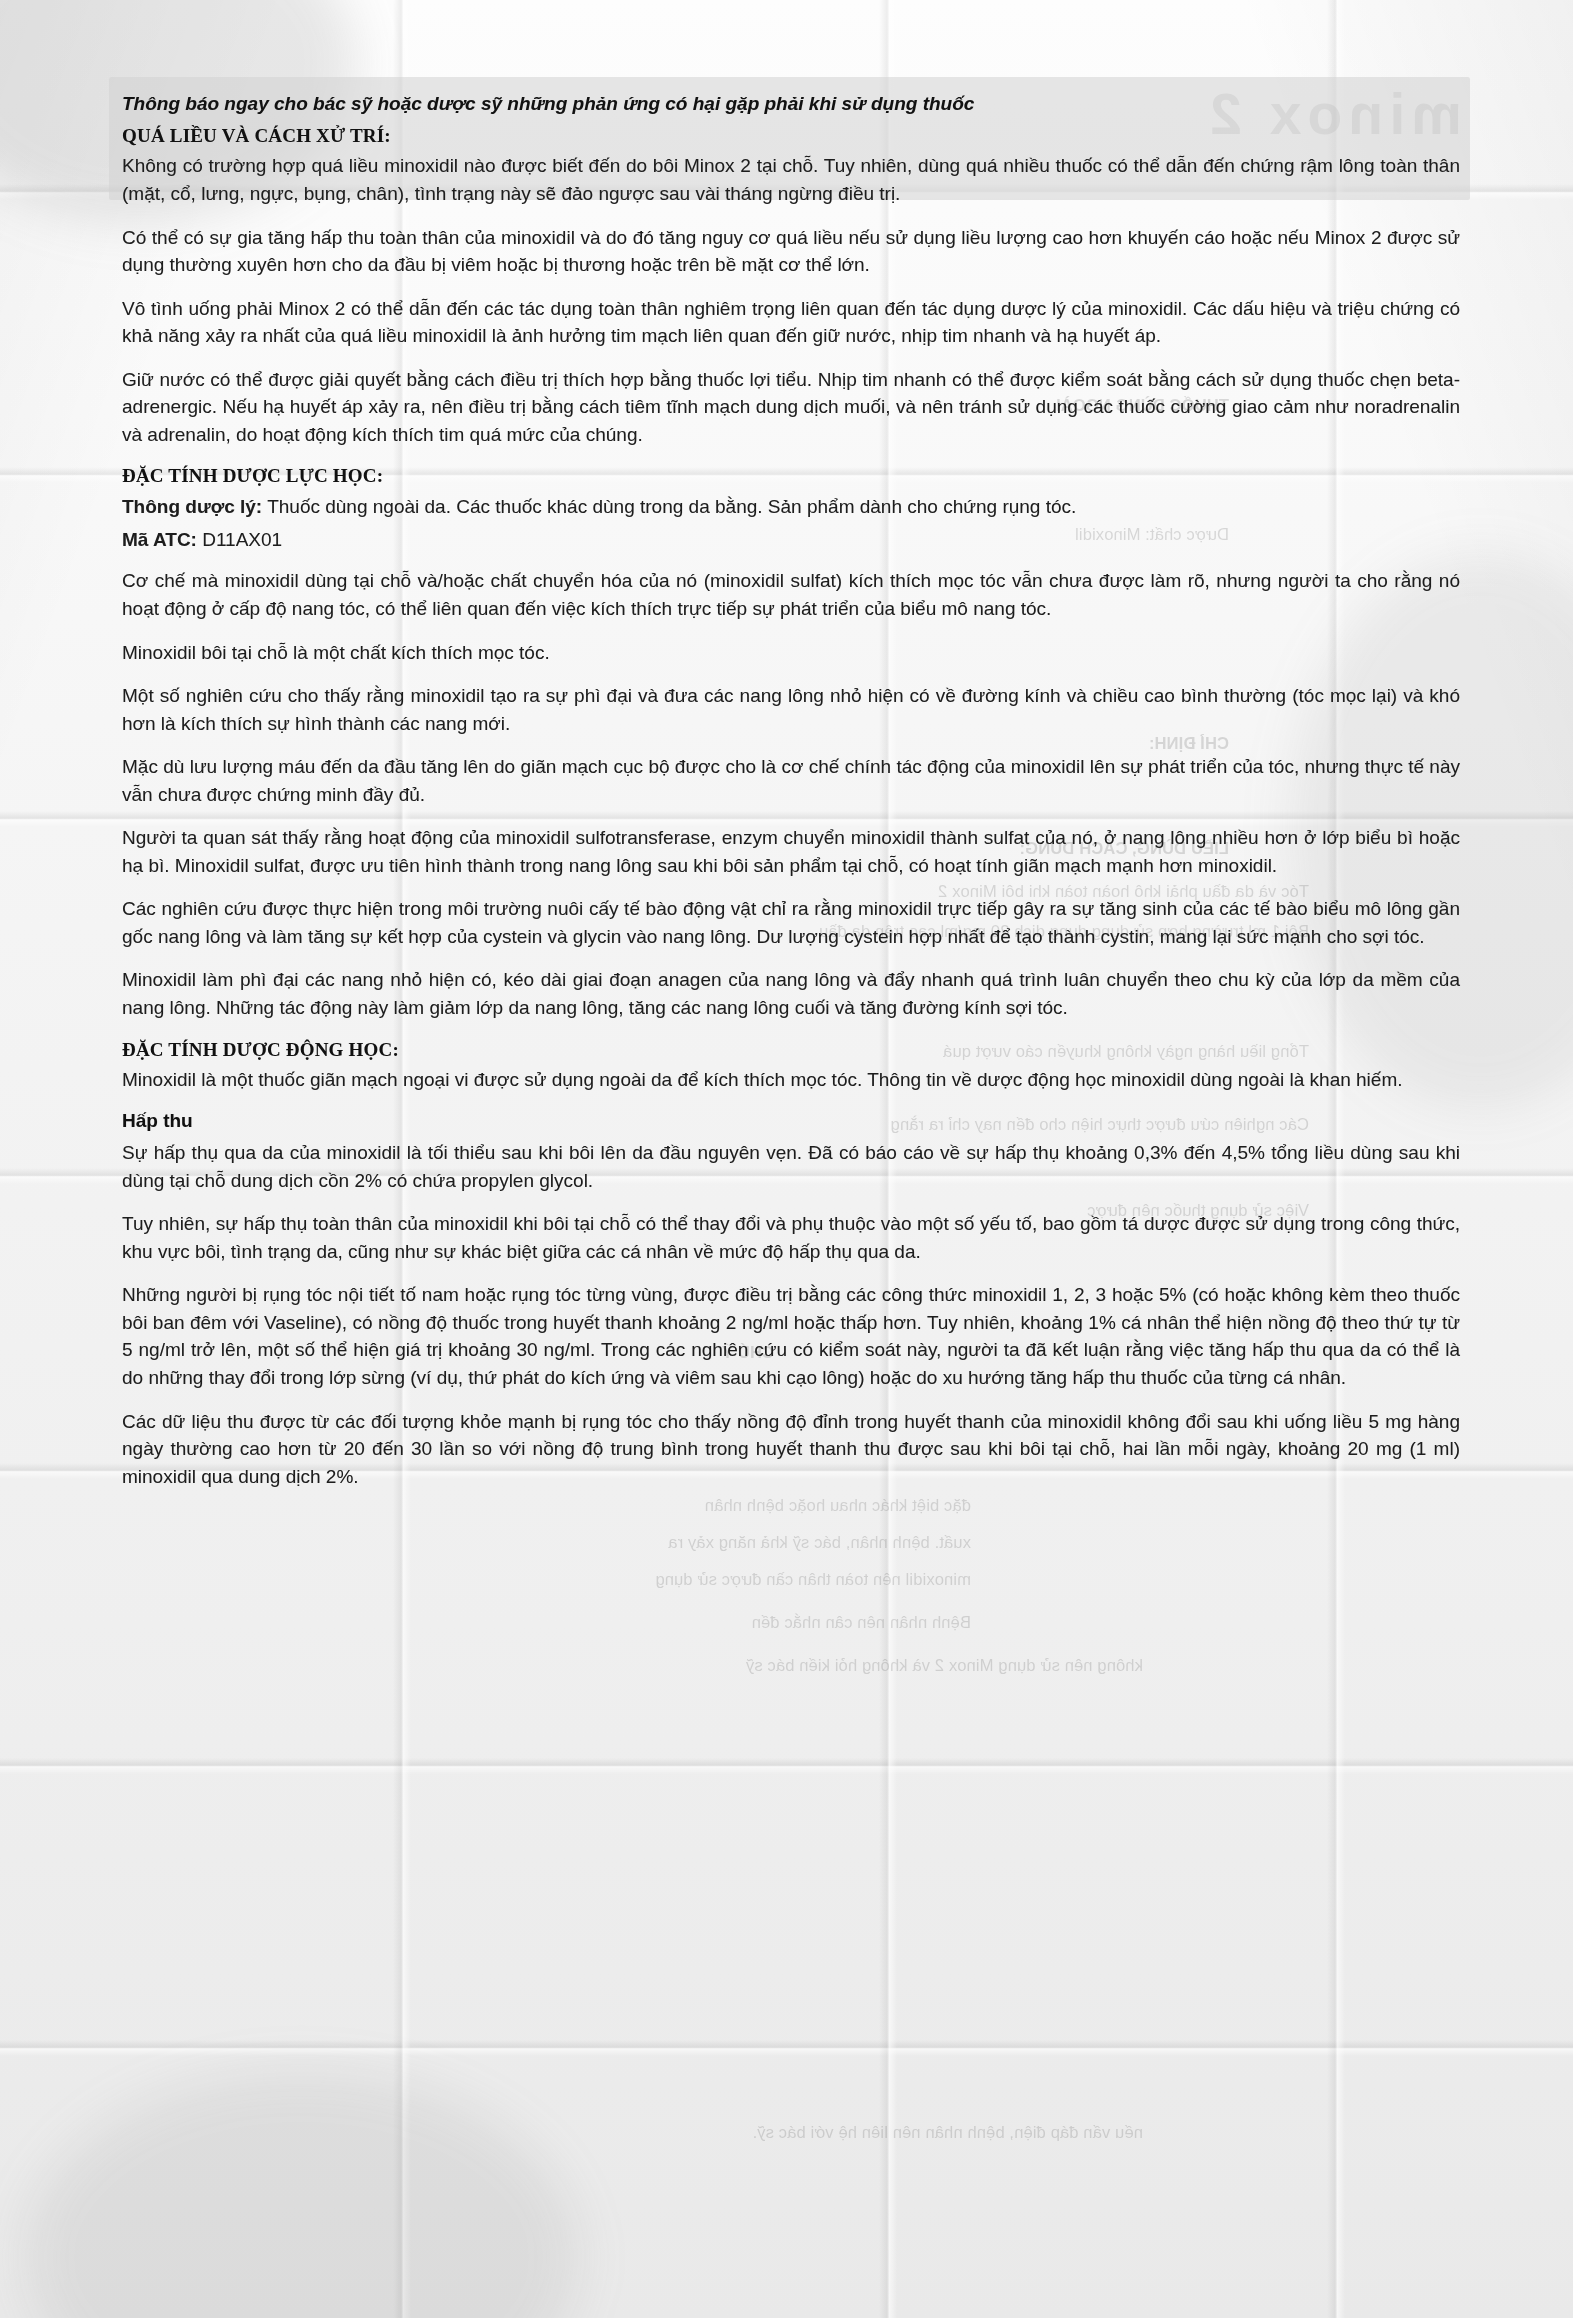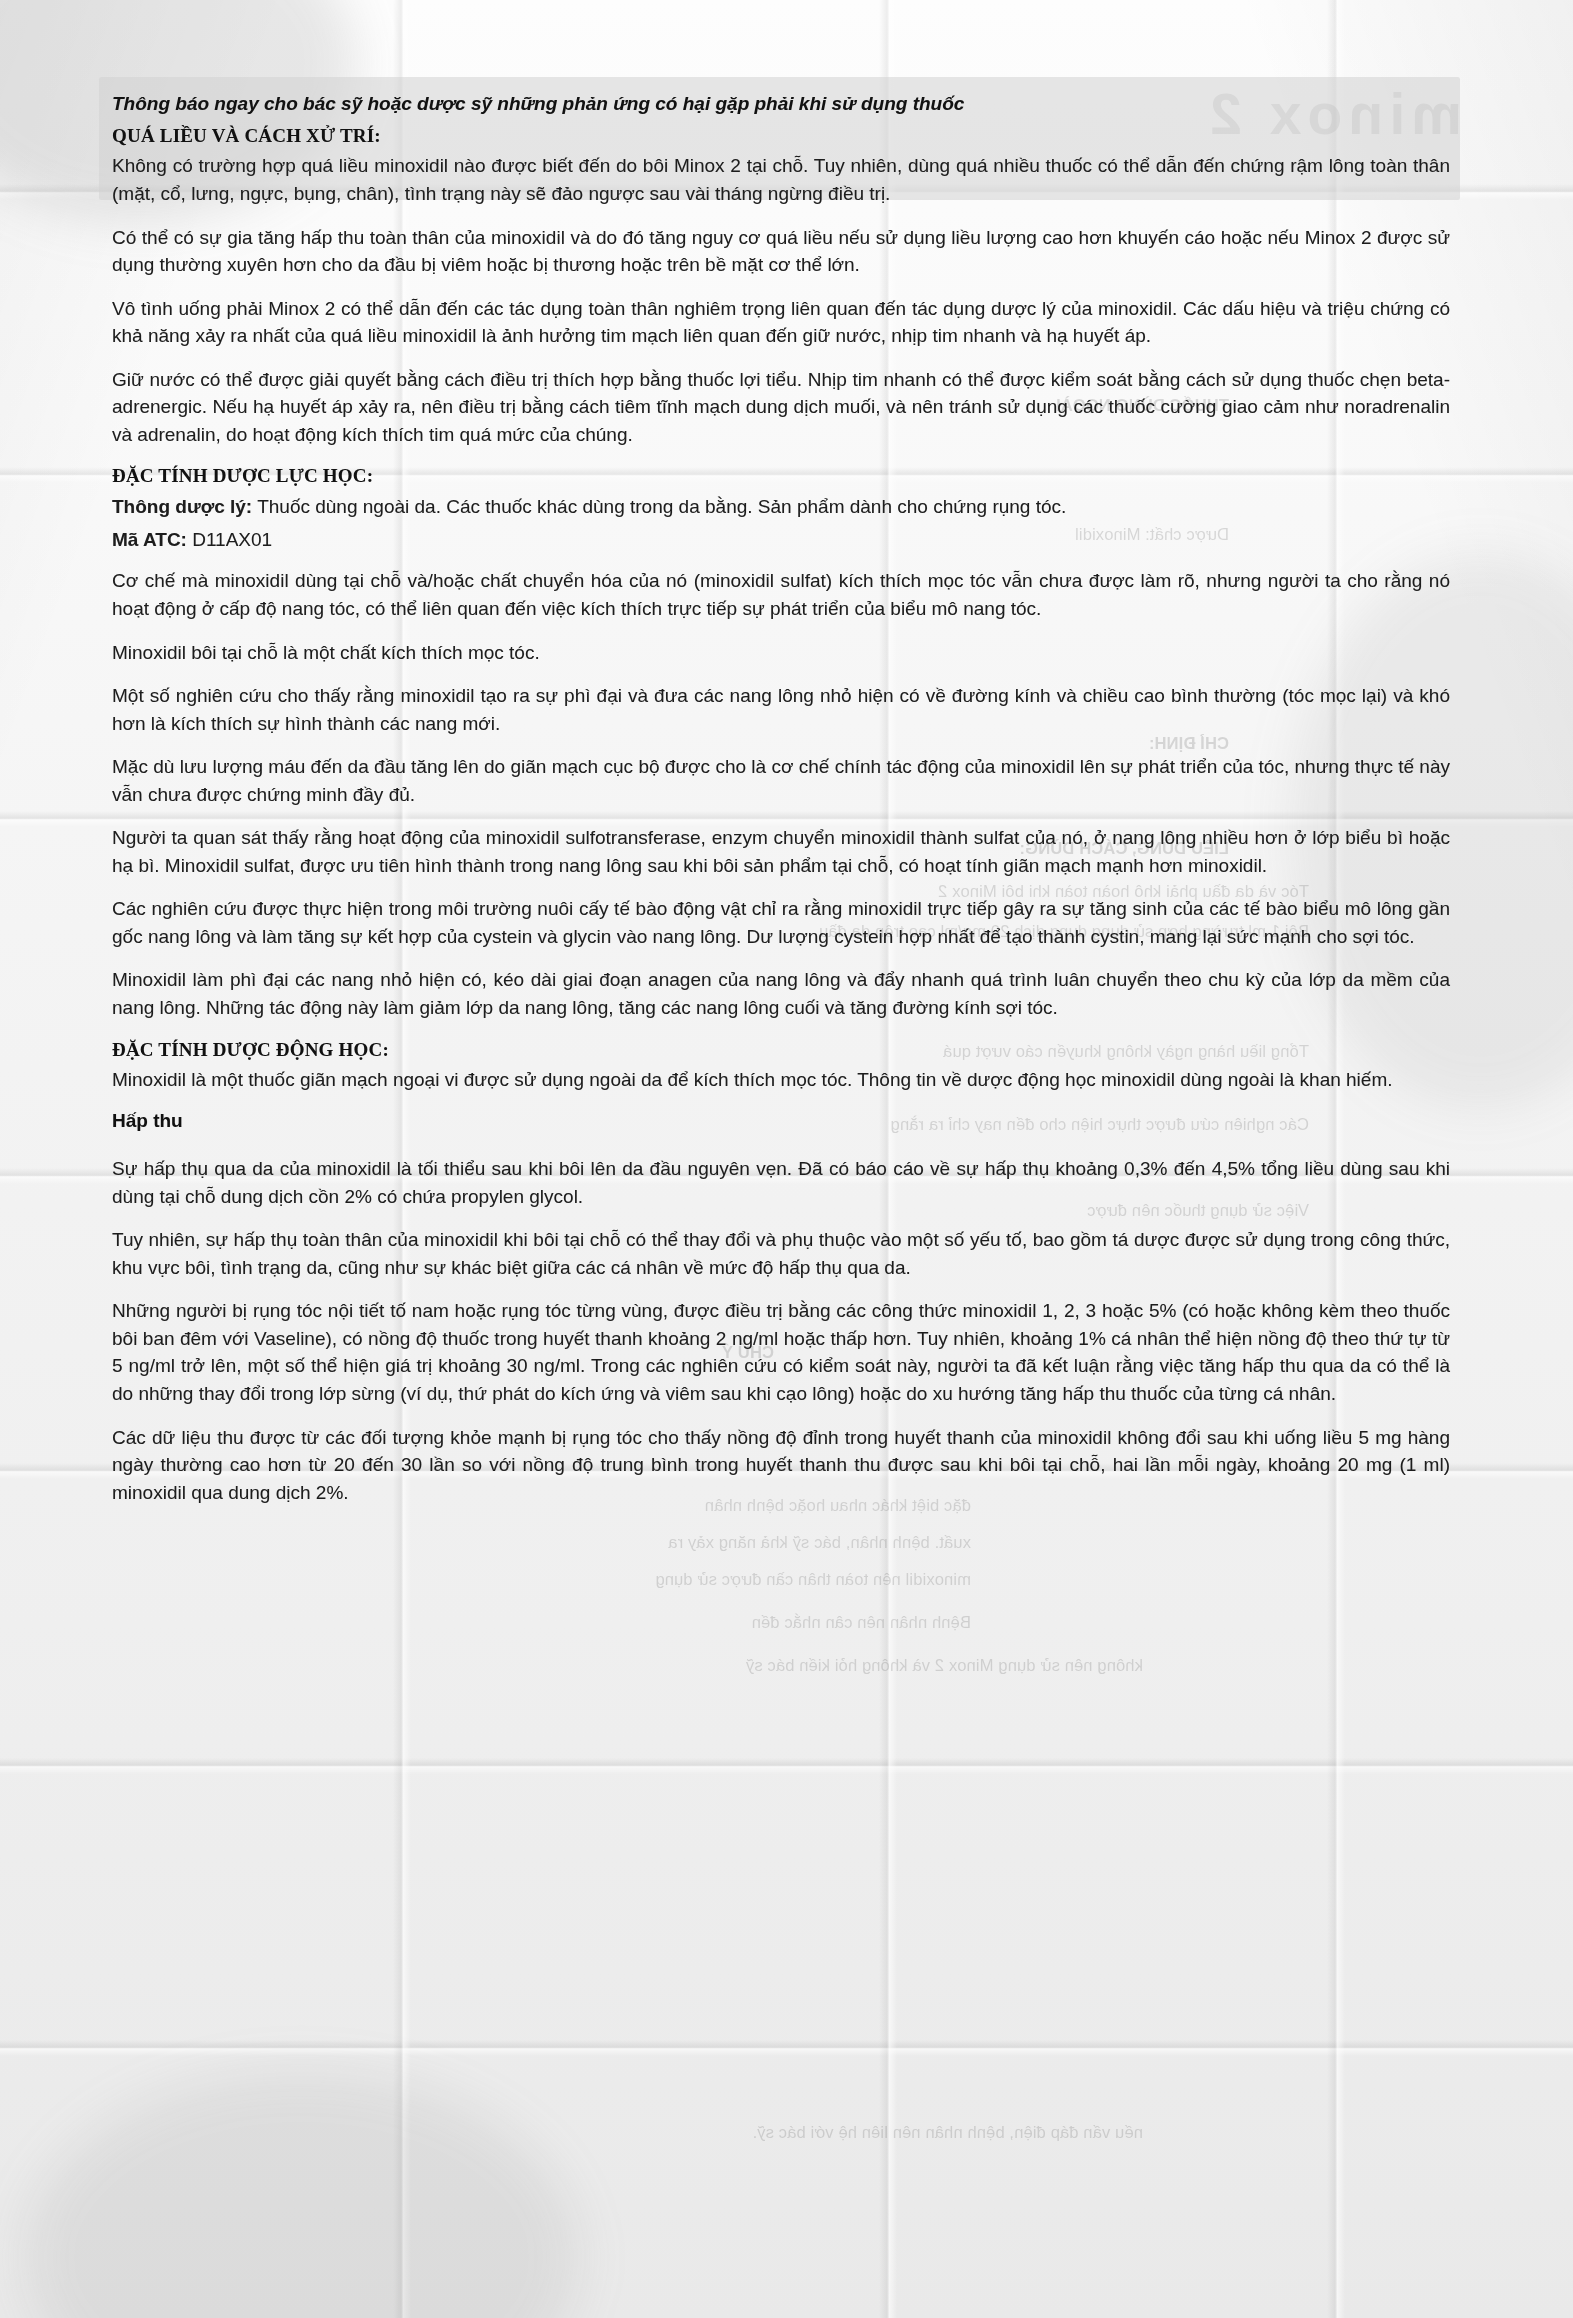--- a/index.html
+++ b/index.html
@@ -54,21 +54,21 @@
     font-size: 16.6px;
     line-height: 1.62;
     letter-spacing: 0.1px;
   }
   #bleed .bl {
     position: absolute;
     white-space: pre;
   }
   #content {
     position: absolute;
-    left: 112px;
+    left: 122px;
     top: 92px;
     width: 1346px;
     color: #1b1b1b;
   }
   .banner {
     position: absolute;
     left: -13.5px;
     top: -14.7px;
     width: 1361px;
     height: 123px;
@@ -107,21 +107,21 @@
     line-height: 1.3;
     margin: 0 0 3.7px 0;
     color: #111;
     letter-spacing: 0.2px;
     font-family: Liberation Serif, serif;
   }
   .sub-head {
     font-size: 19px;
     font-weight: bold;
     line-height: 1.3;
-    margin: 0 0 21px 0;
+    margin: 0 0 5px 0;
     color: #111;
   }
   .inline-lbl {
     font-weight: bold;
   }
   .gap-sm { height: 7.4px; }
   
   .smear {
     text-shadow: 0.2px 0 0 rgba(0,0,0,0.18);
   }

